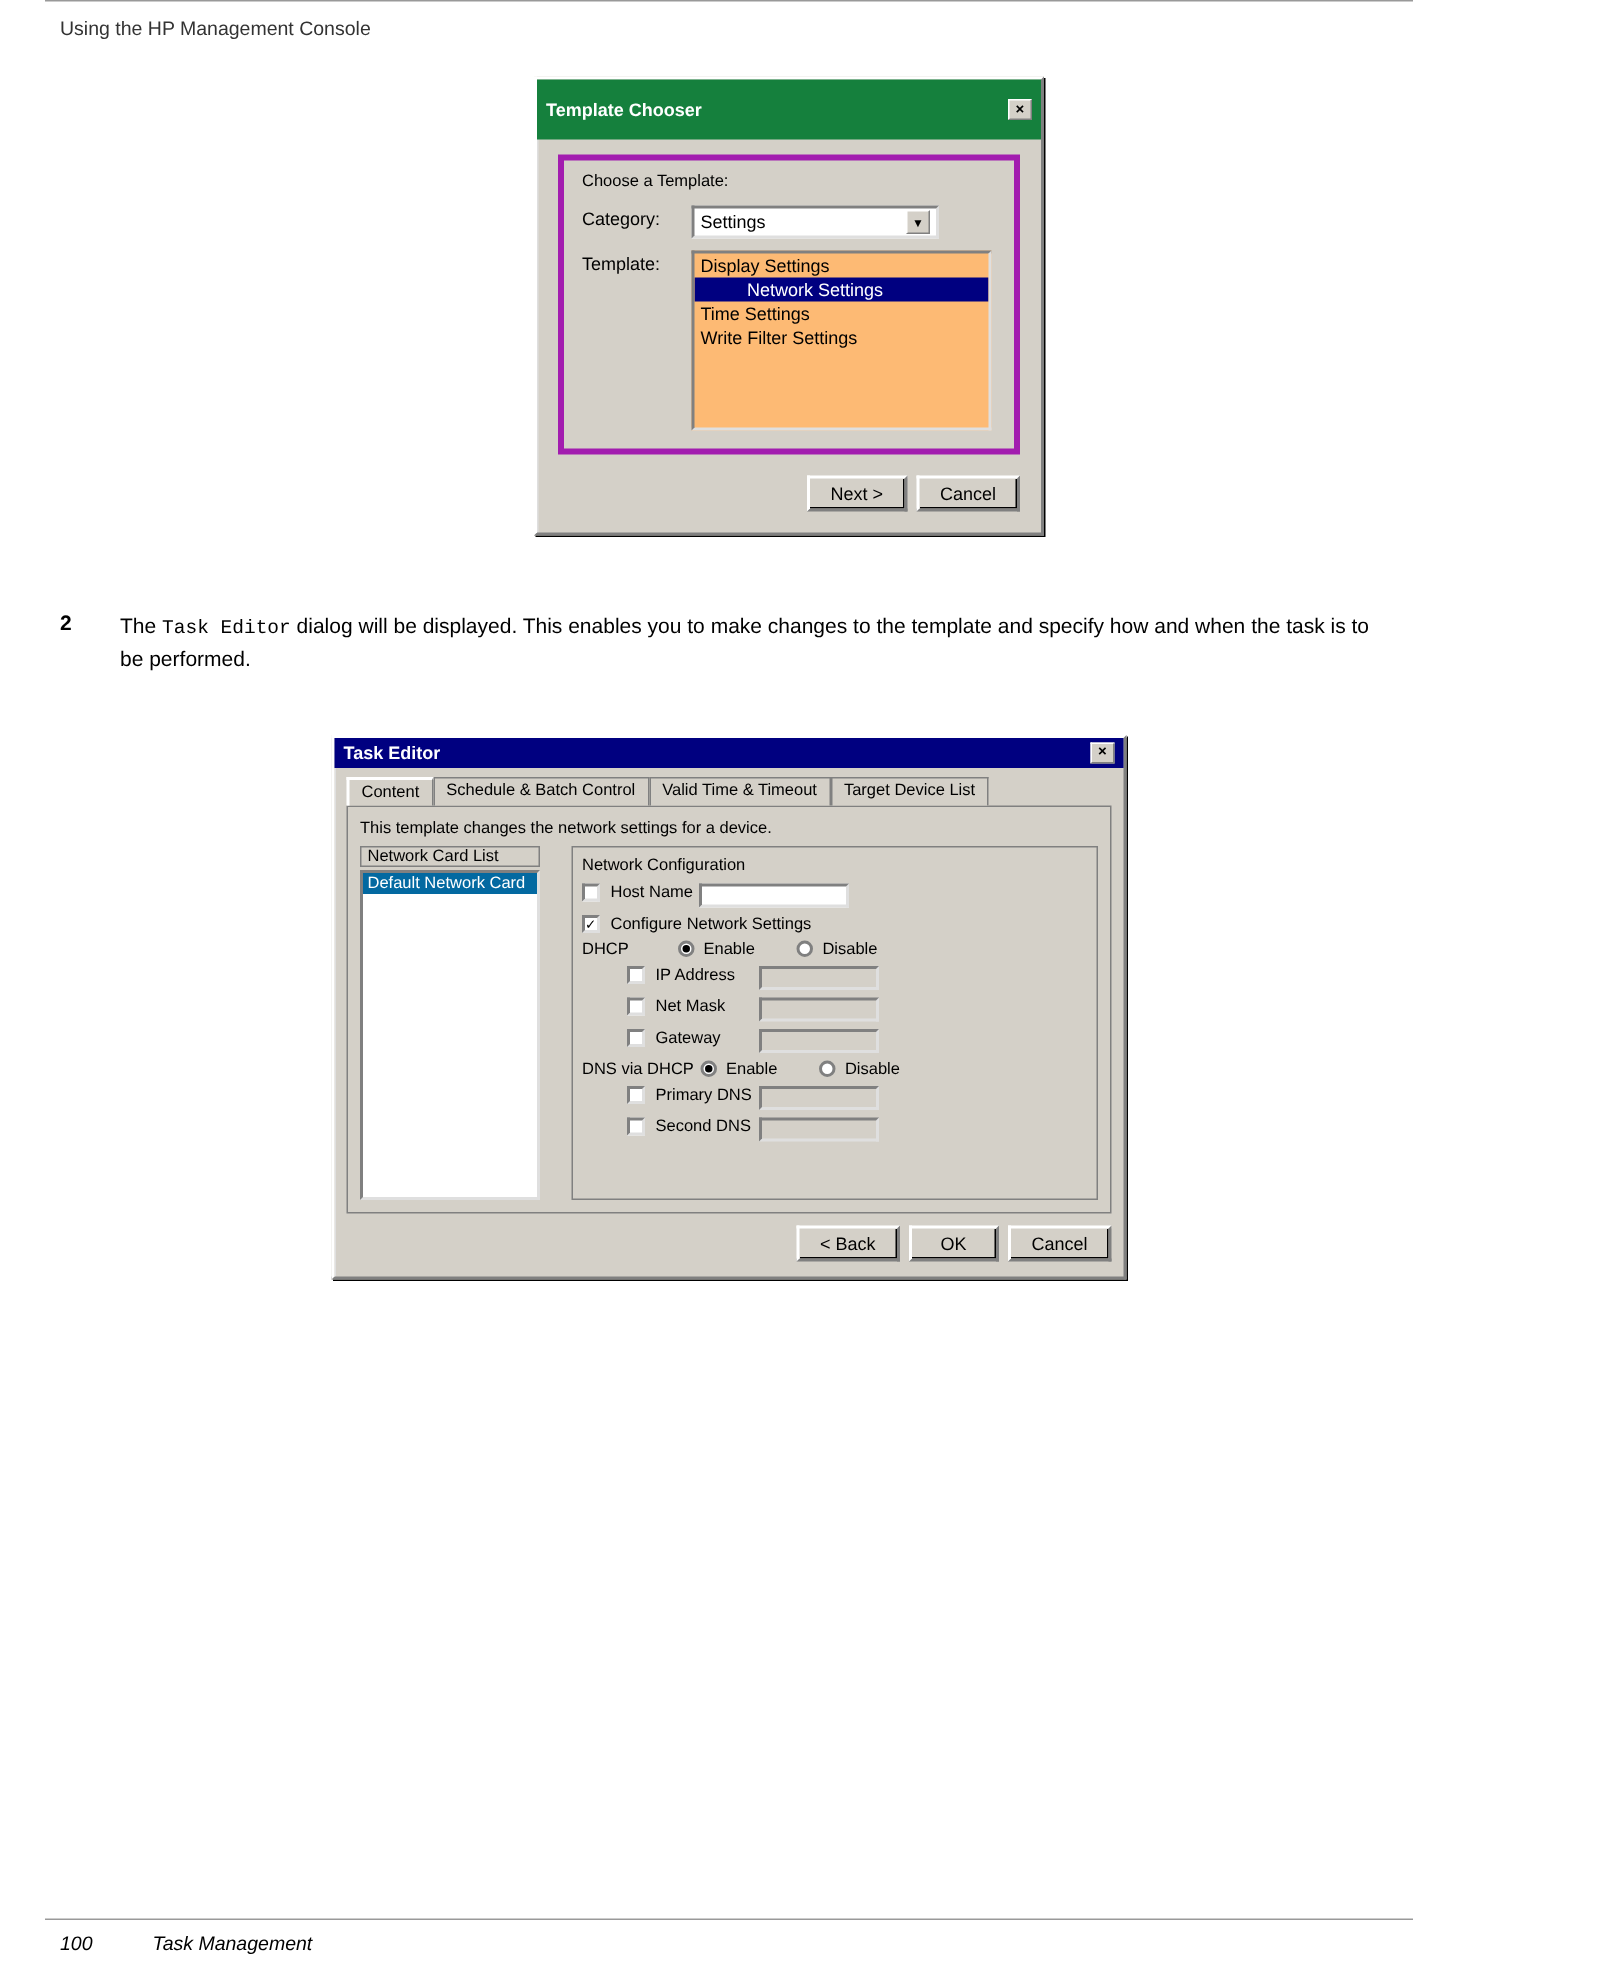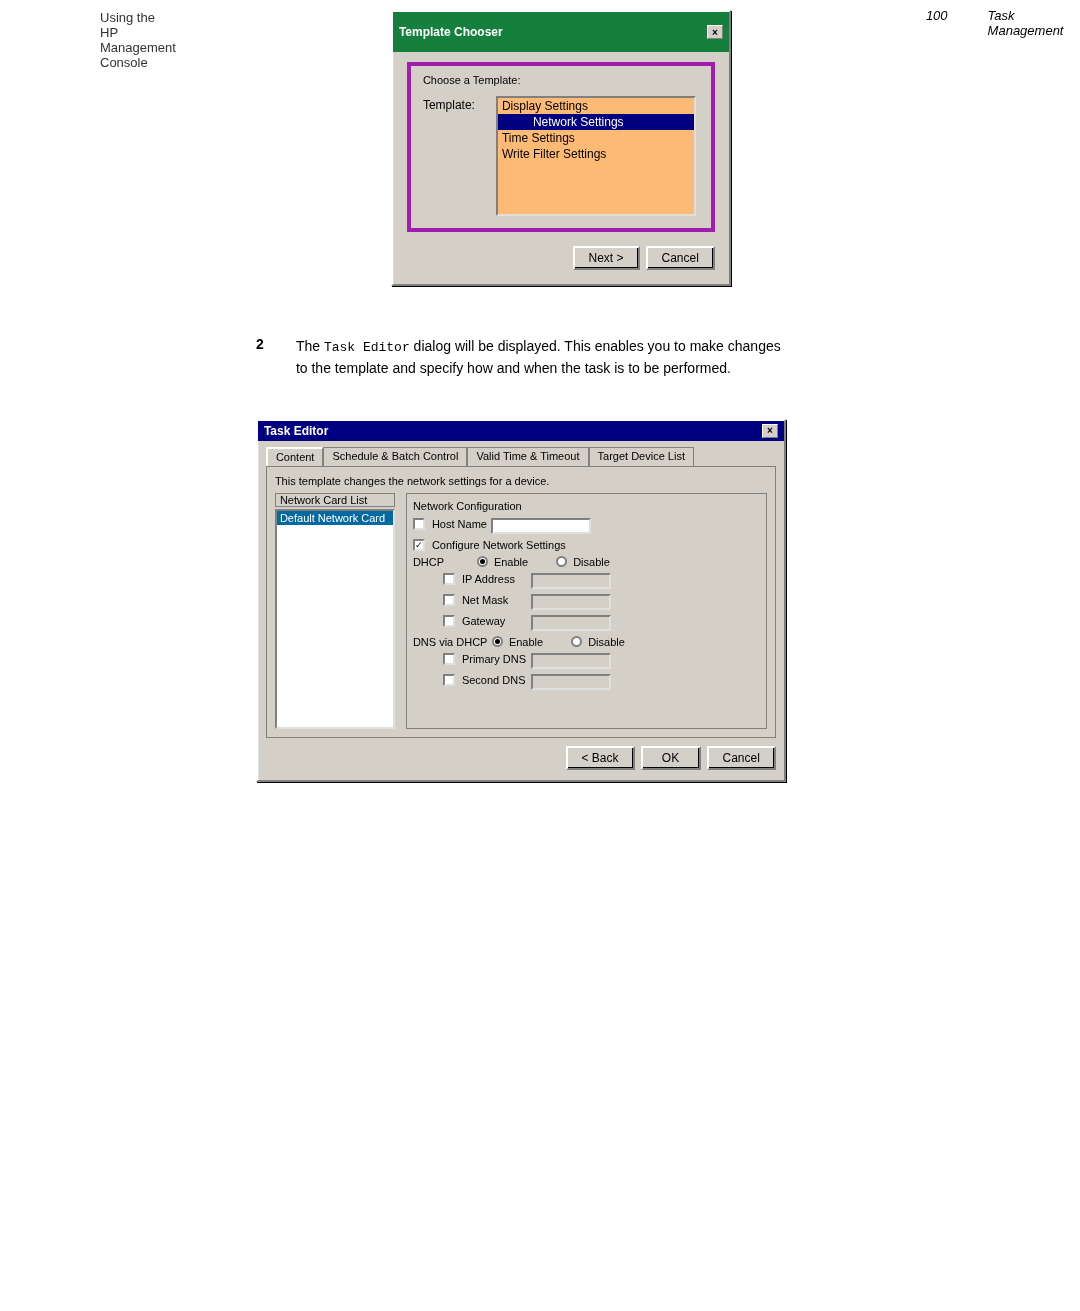--- a/index.html
+++ b/index.html
@@ -11,21 +11,21 @@
       width: 1080px;
       min-height: 1311px;
       position: relative;
     }
 
     .page-container {
       width: 972px;
       min-height: 1311px;
       background: #fff;
       display: flex;
-      flex-direction: row;
+      flex-direction: column;
     }
 
     .top-rule {
       border-top: 1px solid #999;
       margin: 0 30px;
     }
 
     .page-header {
       padding: 10px 40px 15px 40px;
       font-size: 13px;
@@ -270,21 +270,21 @@
       padding: 8px;
     }
 
     .info-text {
       font-size: 11px;
       margin-bottom: 6px;
     }
 
     .task-inner {
       display: flex;
-      gap: 11px;
+      gap: 21px;
     }
 
     .network-card-list {
       width: 120px;
     }
 
     .network-card-list-label {
       font-size: 11px;
       border: 1px solid #808080;
       padding: 0 4px;
@@ -439,20 +439,27 @@
         <div class="dialog-titlebar">
           <span>Template Chooser</span>
           <div class="dialog-close-btn">
             <span>×</span>
           </div>
         </div>
         <div class="dialog-body">
           <div class="fieldset-group">
             <div style="font-size:11px; margin-bottom: 10px; font-style: normal;">Choose a Template:</div>
 
+            <div class="field-row">
+              <span class="field-label">Category:</span>
+              <div class="win-select">
+                <span>Settings</span>
+                <div class="win-select-arrow">▼</div>
+              </div>
+            </div>
 
             <div class="template-field-row">
               <span class="template-field-label">Template:</span>
               <div class="template-listbox">
                 <div class="template-list-item">Display Settings</div>
                 <div class="template-list-item selected">Network Settings</div>
                 <div class="template-list-item">Time Settings</div>
                 <div class="template-list-item">Write Filter Settings</div>
               </div>
             </div>

